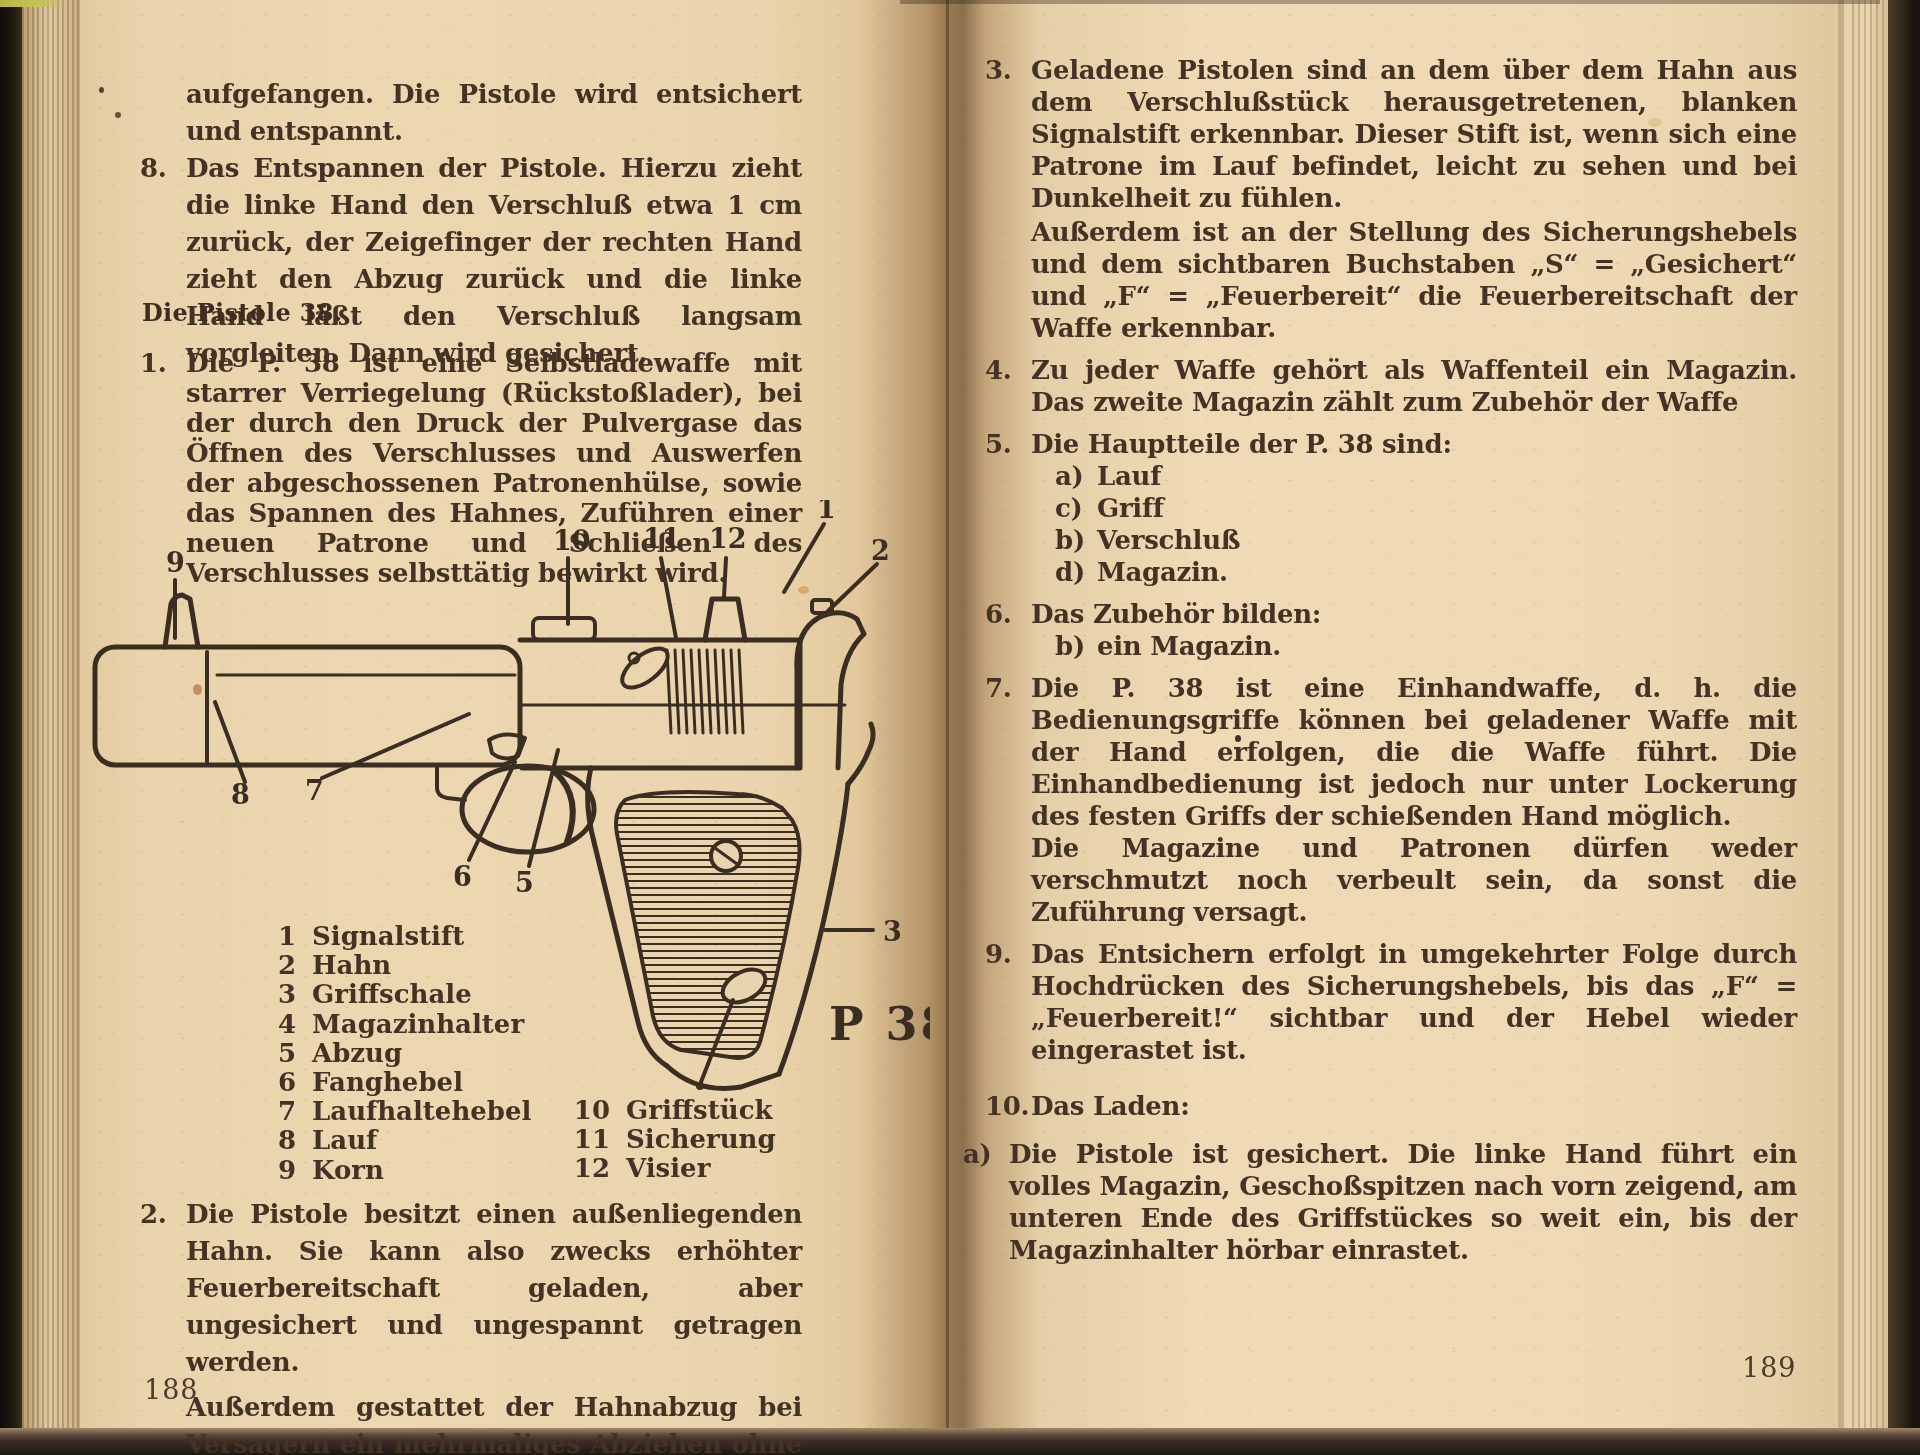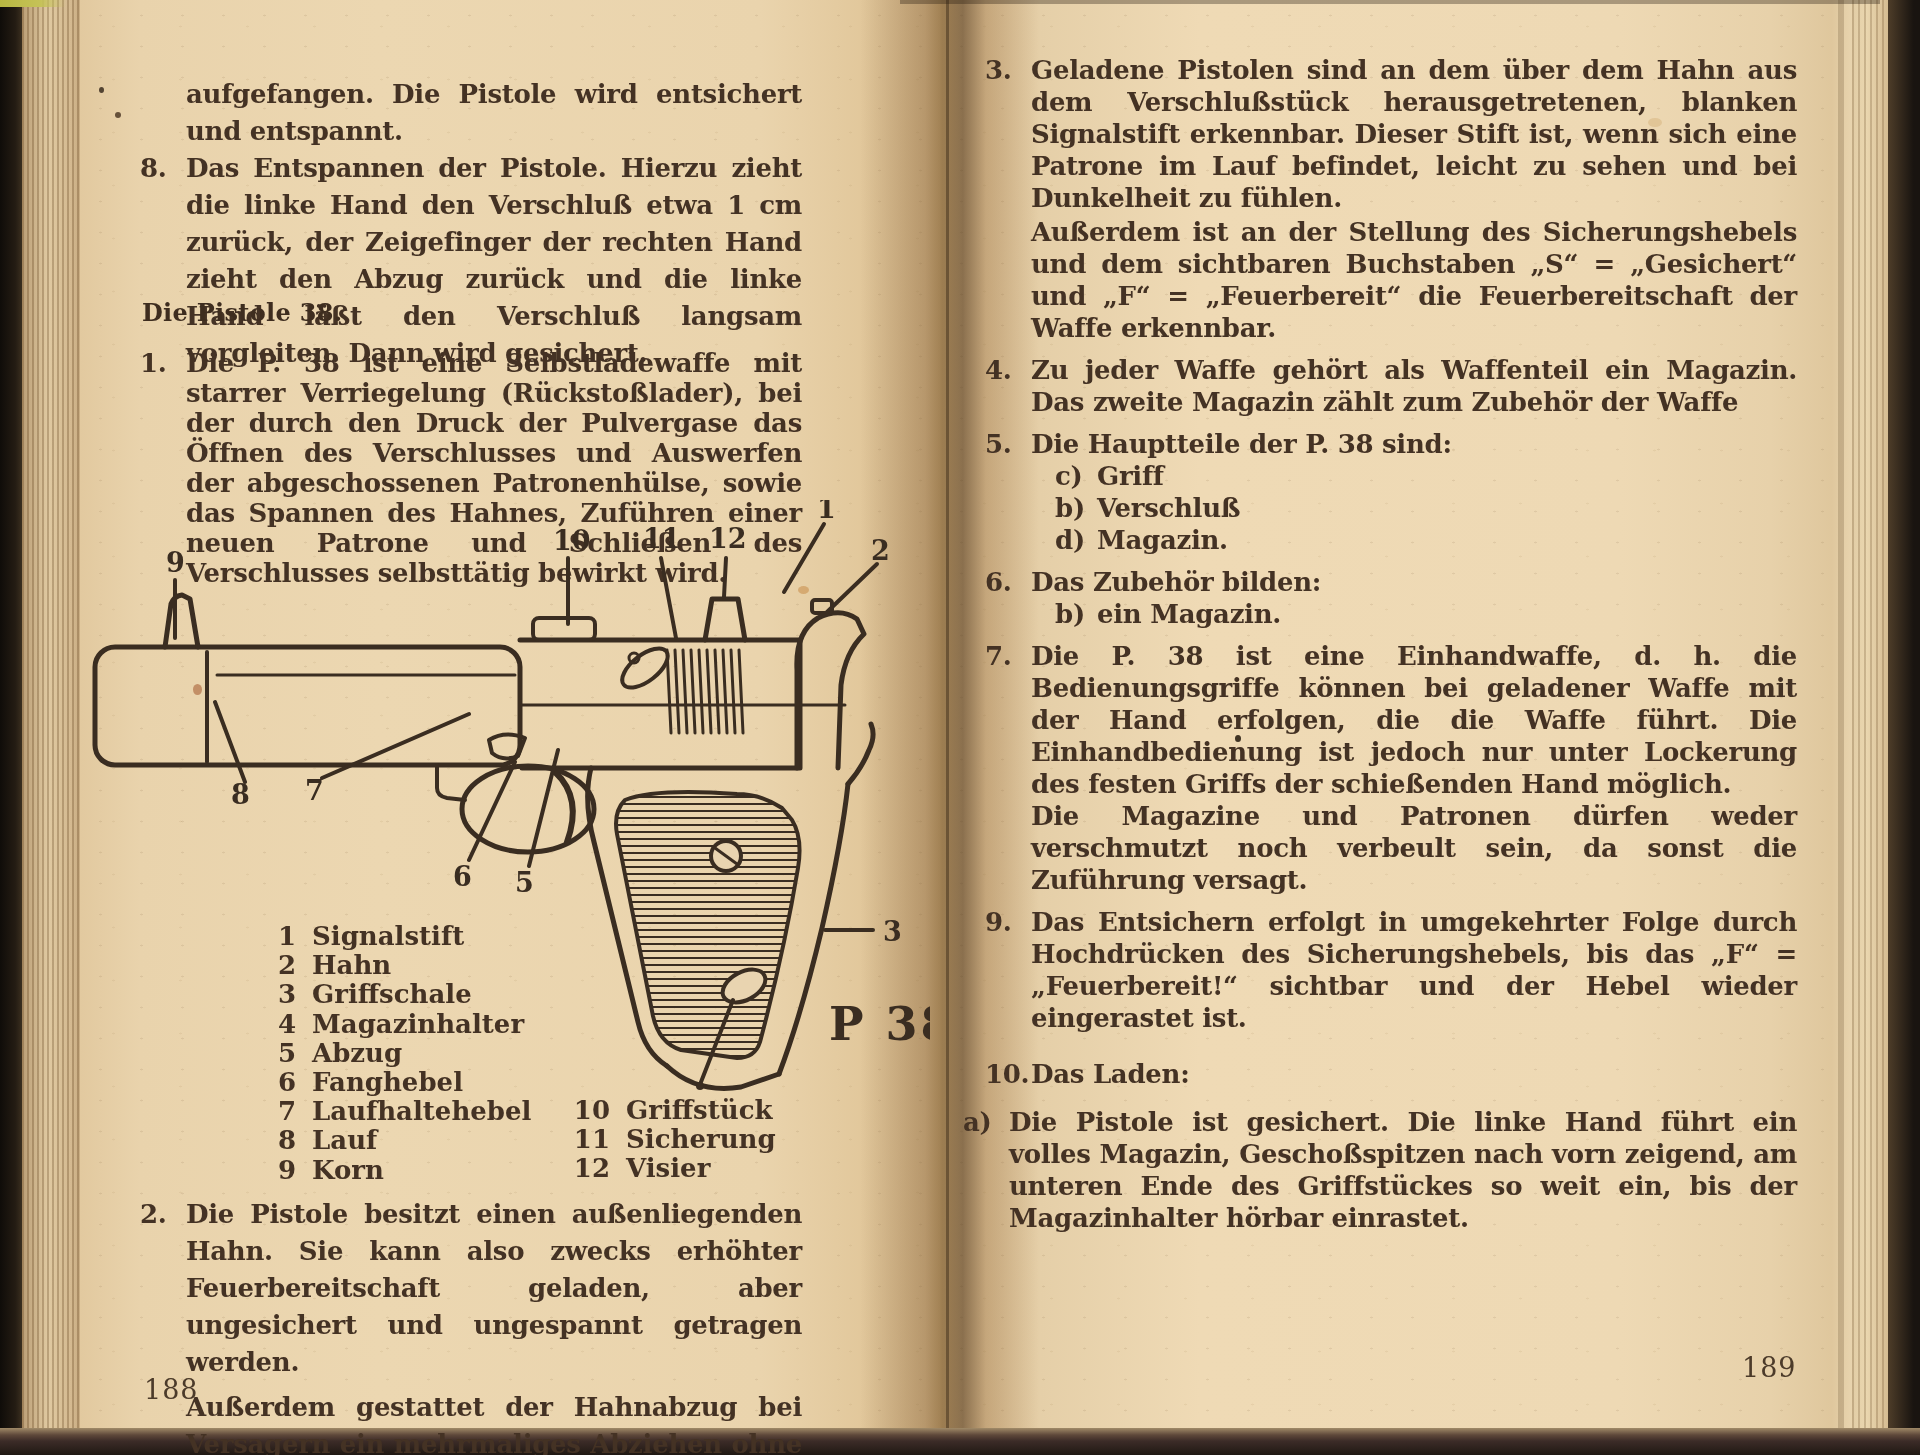--- a/index.html
+++ b/index.html
@@ -258,20 +258,21 @@
     <span class="num">3.</span><span>Geladene Pistolen sind an dem über dem Hahn aus dem Verschlußstück herausgetretenen, blanken Signalstift erkennbar. Dieser Stift ist, wenn sich eine Patrone im Lauf befindet, leicht zu sehen und bei Dunkelheit zu fühlen.</span>
     <div style="margin-top:2px;">Außerdem ist an der Stellung des Sicherungshebels und dem sichtbaren Buchstaben „S“ = „Gesichert“ und „F“ = „Feuerbereit“ die Feuerbereitschaft der Waffe erkennbar.</div>
   </div>
 
   <div class="rp-item item">
     <span class="num">4.</span><span>Zu jeder Waffe gehört als Waffenteil ein Magazin. Das zweite Magazin zählt zum Zubehör der Waffe</span>
   </div>
 
   <div class="rp-item item">
     <span class="num">5.</span><span>Die Hauptteile der P. 38 sind:</span>
+    <div class="sub-row"><span class="sub-key">a)</span><span>Lauf</span></div>
     <div class="sub-row"><span class="sub-key">c)</span><span>Griff</span></div>
     <div class="sub-row"><span class="sub-key">b)</span><span>Verschluß</span></div>
     <div class="sub-row"><span class="sub-key">d)</span><span>Magazin.</span></div>
   </div>
 
   <div class="rp-item item">
     <span class="num">6.</span><span>Das Zubehör bilden:</span>
     <div class="sub-row"><span class="sub-key">b)</span><span>ein Magazin.</span></div>
   </div>
 

